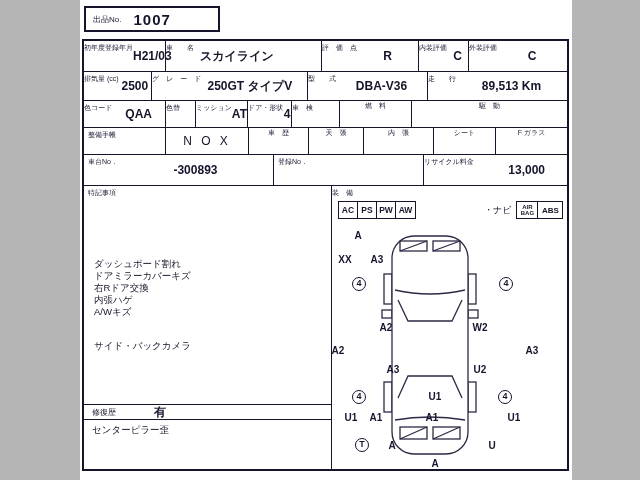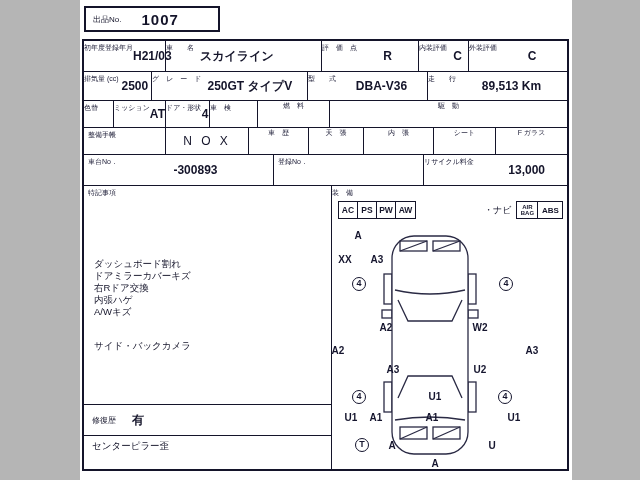--- a/index.html
+++ b/index.html
@@ -7,21 +7,21 @@
   body {
     position:relative; overflow:hidden;
     background:#b5b5b5;
     font-family:"Liberation Sans","DejaVu Sans",sans-serif;
     color:#14142a;
   }
   .sheet { position:absolute; left:80px; top:0; width:492px; height:480px; background:#ffffff; }
 
   .auction-box {
     position:absolute; left:4px; top:6px; width:136px; height:26px;
-    border:2px solid #14142a; display:flex; align-items:center; padding:0 7px; gap:20px; background:#fff;
+    border:2px solid #14142a; display:flex; align-items:center; padding:0 7px; gap:12px; background:#fff;
   }
   .auction-label { font-size:8px; white-space:nowrap; }
   .auction-number { font-size:15px; font-weight:bold; letter-spacing:1px; }
 
   .main-table {
     position:absolute; left:2px; top:39px; width:487px; height:432px;
     border:2px solid #14142a; display:flex; flex-direction:column; background:#fff;
   }
   .row { display:flex; border-bottom:1px solid #14142a; }
   .row:last-child { border-bottom:none; flex:1; }
@@ -34,21 +34,21 @@
   .cell.mid .hdr { padding-top:0; }
   .val { flex:1; display:flex; align-items:center; justify-content:center; font-size:12px; font-weight:bold; white-space:nowrap; }
   .val.left { justify-content:flex-start; padding-left:6px; }
   .val.right { justify-content:flex-end; padding-right:22px; }
   .val.small { font-size:12px; font-weight:normal; letter-spacing:3px; }
   .val.med { font-size:12px; }
 
   .note-line { font-size:9.5px; line-height:12px; white-space:nowrap; }
 
   .repair-block { position:absolute; left:0; right:0; top:218px; }
-  .repair-row { border-top:1px solid #14142a; border-bottom:1px solid #14142a; height:32px; display:flex; align-items:center; padding-left:8px; }
+  .repair-row { border-top:1px solid #14142a; border-bottom:1px solid #14142a; height:16px; display:flex; align-items:center; padding-left:8px;gap:22px; }
   .repair-label { font-size:8px; }
   .repair-value { font-size:12px; font-weight:bold; margin-left:16px; }
   .repair-detail { font-size:9.5px; padding:4px 0 0 8px; }
 
   .equip-row { position:absolute; left:6px; top:15px; display:flex; align-items:center; }
   .equip-box { display:flex; border:1px solid #14142a; }
   .equip-item { width:19px; height:16px; border-right:1px solid #14142a; display:flex; align-items:center; justify-content:center; font-size:8.5px; font-weight:bold; }
   .equip-item:last-child { border-right:none; }
   .navi { margin-left:68px; font-size:9px; white-space:nowrap; }
   .airbag-box { margin-left:5px; width:22px; height:18px; border:1px solid #14142a; display:flex; flex-direction:column; align-items:center; justify-content:center; font-size:6px; line-height:6.5px; font-weight:bold; }
@@ -113,20 +113,24 @@
         <div class="hdr">型　　式</div>
         <div class="val">DBA-V36</div>
       </div>
       <div class="cell" style="flex:1">
         <div class="hdr">走　　行</div>
         <div class="val">89,513 Km</div>
       </div>
     </div>
 
     <div class="row" style="height:27px">
+      <div class="cell" style="width:82px">
+        <div class="hdr">色コード</div>
+        <div class="val">QAA</div>
+      </div>
       <div class="cell" style="width:30px">
         <div class="hdr">色替</div>
       </div>
       <div class="cell" style="width:52px">
         <div class="hdr">ミッション</div>
         <div class="val">AT</div>
       </div>
       <div class="cell" style="width:44px">
         <div class="hdr">ドア・形状</div>
         <div class="val">4</div>

